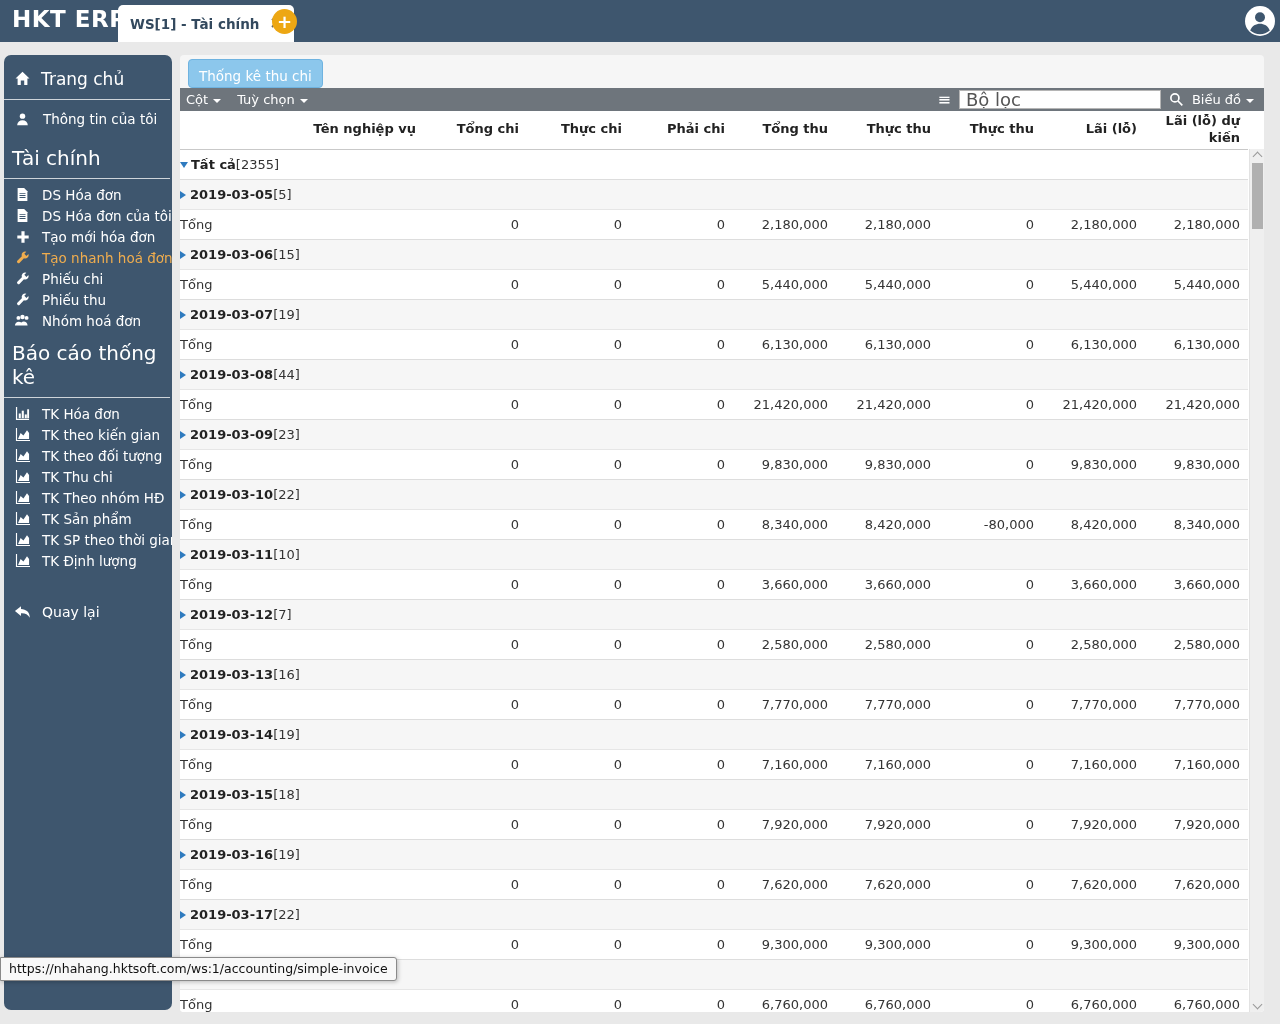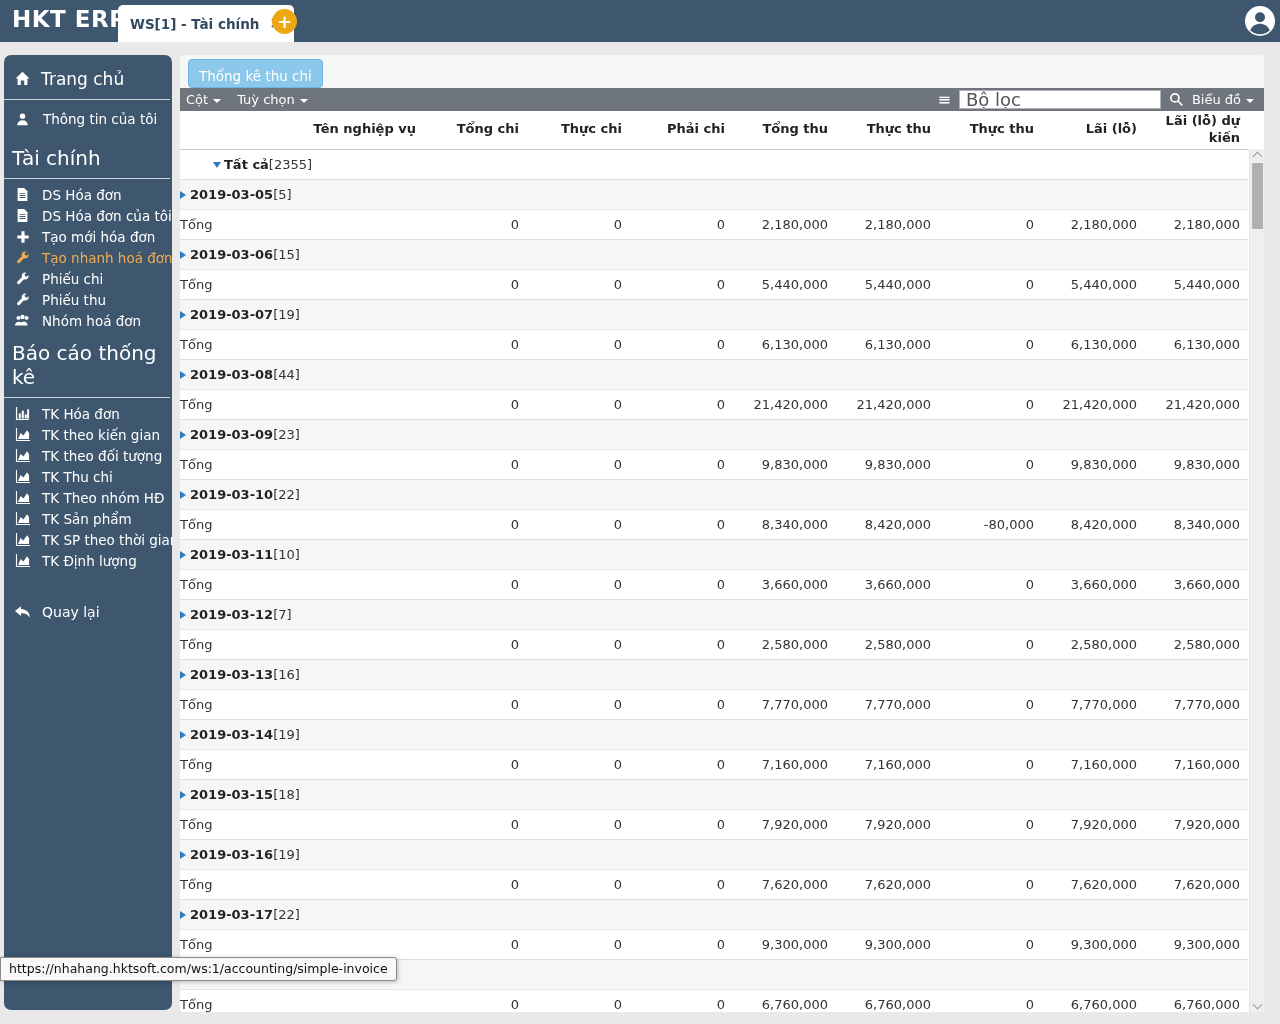--- a/index.html
+++ b/index.html
@@ -49,21 +49,21 @@
     font-family:"DejaVu Sans","Liberation Sans",sans-serif;color:#333;}
   .filter-input::placeholder{color:#555;}
   .search-btn{display:flex;align-items:center;cursor:pointer;}
 
   
   .table-zone{position:relative;background:#fff;height:901px;overflow:hidden;}
   table.tbl{border-collapse:collapse;table-layout:fixed;width:1068px;}
   .tbl th{height:38px;font-size:13px;font-weight:bold;color:#222;text-align:right;padding:0 8px 0 0;
     vertical-align:middle;border-bottom:1px solid #c9c9c9;line-height:1.3;background:#fff;}
   .tbl td{height:30px;font-size:13px;color:#333;padding:0 8px 0 0;text-align:right;white-space:nowrap;overflow:hidden;}
-  tr.row-root td{background:#fff;padding-left:33px;}
+  tr.row-root td{background:#fff;}
   tr.row-group td{background:#f6f6f6;border-top:1px solid #ddd;}
   tr.row-total td{background:#fff;border-top:1px solid #e6e6e6;}
   td.name{text-align:left;padding-right:0;}
   .tri-down{display:inline-block;width:0;height:0;border-left:4.5px solid transparent;
     border-right:4.5px solid transparent;border-top:6px solid #2f7bbf;margin:0 3px 1px 0;}
   .tri-right{display:inline-block;width:0;height:0;border-top:4.5px solid transparent;
     border-bottom:4.5px solid transparent;border-left:6px solid #2f7bbf;margin:0 4px 0 0;}
   .grp-date{font-weight:bold;color:#222;}
   .grp-count{color:#333;}
   .root-pad{padding-left:13px;}

